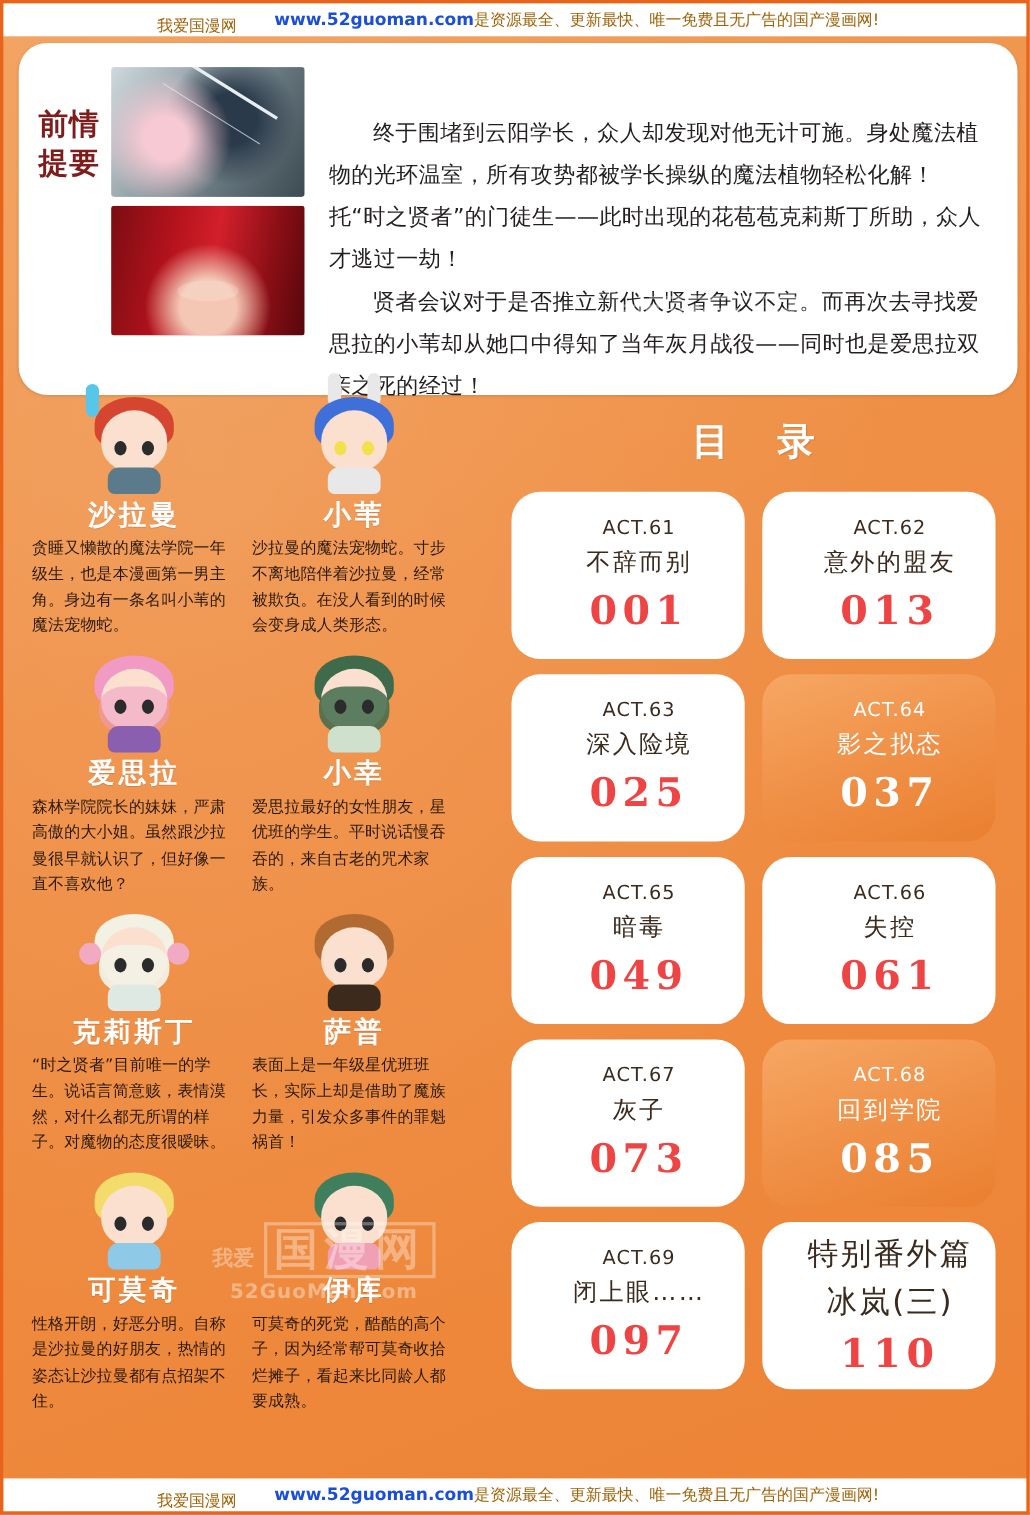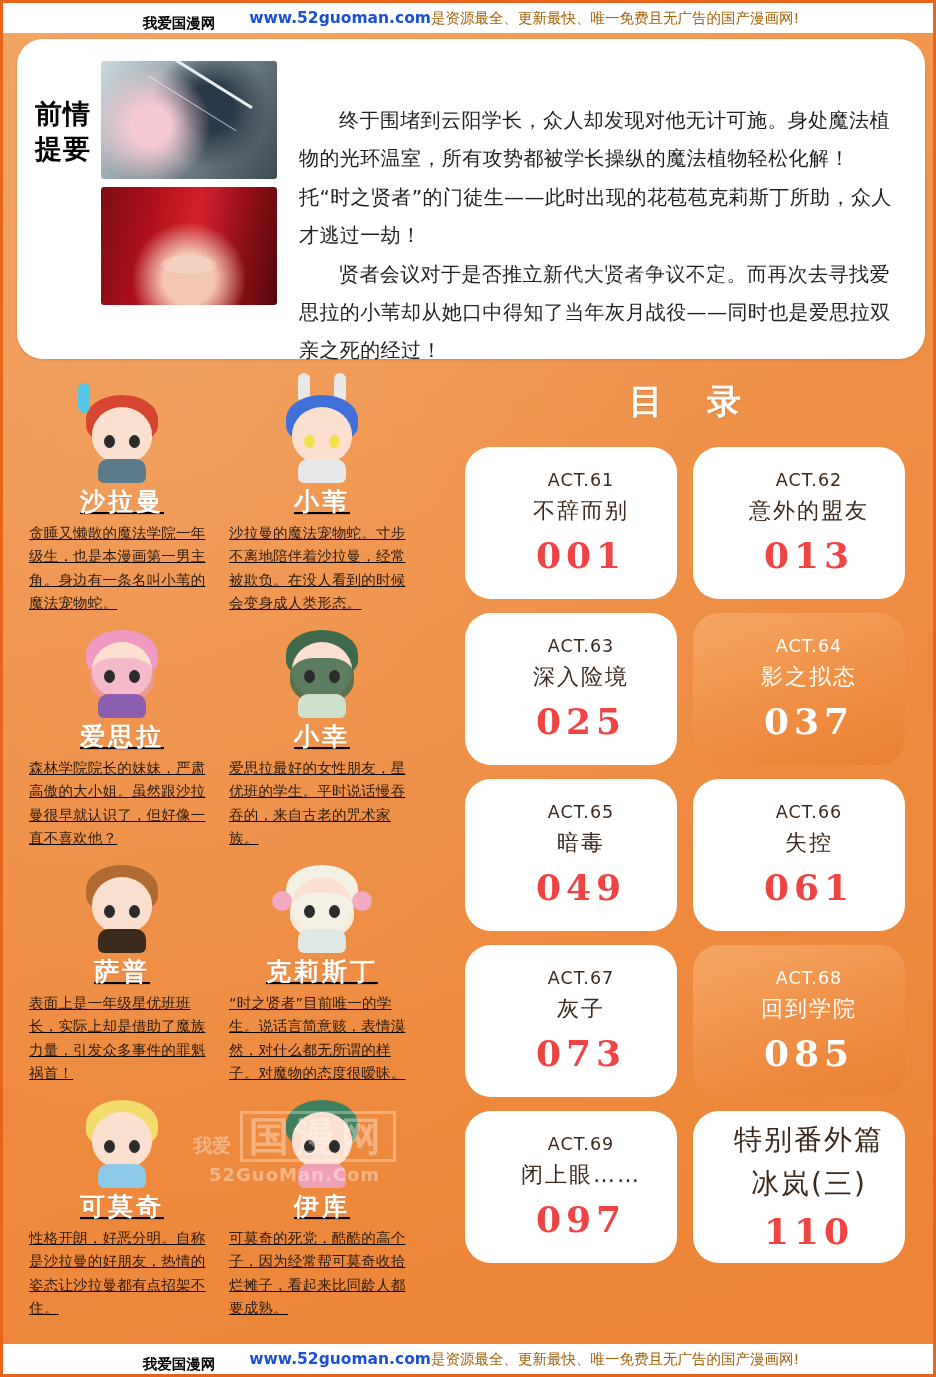--- a/index.html
+++ b/index.html
@@ -35,42 +35,42 @@
     display: flex;
     align-items: center;
     justify-content: center;
     font-size: 14.5px;
     font-family: "DejaVu Sans", sans-serif;
     white-space: nowrap;
     letter-spacing: 0px;
   }
   .banner-top { top: 0; }
   .banner-bottom { bottom: 0; }
-  .banner .b-red { color: #000000; font-weight: bold; margin-top: 11px; }
+  .banner .b-red { color: #a16207; font-weight: normal; margin-top: 11px; }
   .banner .b-blue { color: #1b4fd8; font-weight: bold; font-size: 15.5px; padding-left: 34px; }
   .banner .b-dark { color: #a16207; }
 
   
   .recap {
     position: absolute;
     top: 36px;
     left: 14px;
     width: 908px;
     height: 320px;
     background: #ffffff;
     border-radius: 26px;
     box-sizing: border-box;
     box-shadow: 0 1px 3px rgba(0,0,0,0.12);
   }
   .recap-label {
     position: absolute;
     left: 18px;
     top: 58px;
     width: 56px;
-    color: #000000;
+    color: #7f1d1d;
     font-size: 27px;
     font-weight: bold;
     line-height: 1.28;
     text-align: right;
     letter-spacing: 1px;
   }
   .recap-imgs {
     position: absolute;
     left: 84px;
     top: 22px;
@@ -163,23 +163,22 @@
     margin-top: 2px;
     text-align: center;
   }
   .wm-a { top: 218px; left: 540px; }
   .wm-b { top: 1108px; left: 190px; }
 
   
   .chars {
     position: absolute;
     left: 26px;
-    top: 384px;
+    top: 350px;
     width: 400px;
-    text-decoration: underline;
   }
   .char-row { display: flex; margin-bottom: 6px; }
   .char {
     width: 186px;
     margin-right: 14px;
     text-align: center;
   }
   .char-portrait {
     width: 96px;
     height: 96px;
@@ -398,42 +397,42 @@
           <div class="p-body" style="background:#cfe0cd"></div>
         </div>
         <div class="char-name">小幸</div>
         <div class="char-desc">爱思拉最好的女性朋友，星优班的学生。平时说话慢吞吞的，来自古老的咒术家族。</div>
       </div>
     </div>
 
     <div class="char-row">
       <div class="char">
         <div class="char-portrait">
-          <div class="p-hair" style="background:#b06a32"></div>
-          <div class="p-head"></div>
-          <div class="p-eye l"></div>
-            <div class="p-eye r"></div>
-          <div class="p-body" style="background:#3c2a1c"></div>
-        </div>
-        <div class="char-name">萨普</div>
-        <div class="char-desc">表面上是一年级星优班班长，实际上却是借助了魔族力量，引发众多事件的罪魁祸首！</div>
-      </div>
-      <div class="char">
-        <div class="char-portrait">
           <div class="p-hair" style="background:#f3f0e4"></div>
           <div class="p-head"></div>
           <div class="p-hair2" style="background:#f3f0e4"></div>
           <div class="p-eye l"></div>
             <div class="p-eye r"></div>
           <div class="p-body" style="background:#dfe9e3"></div>
           <div class="p-ear" style="left:-2px; top:34px; width:20px; height:20px; border-radius:50%; background:#f2a9c2"></div>
           <div class="p-ear" style="left:78px; top:34px; width:20px; height:20px; border-radius:50%; background:#f2a9c2"></div>
         </div>
         <div class="char-name">克莉斯丁</div>
         <div class="char-desc">“时之贤者”目前唯一的学生。说话言简意赅，表情漠然，对什么都无所谓的样子。对魔物的态度很暧昧。</div>
+      </div>
+      <div class="char">
+        <div class="char-portrait">
+          <div class="p-hair" style="background:#b06a32"></div>
+          <div class="p-head"></div>
+          <div class="p-eye l"></div>
+            <div class="p-eye r"></div>
+          <div class="p-body" style="background:#3c2a1c"></div>
+        </div>
+        <div class="char-name">萨普</div>
+        <div class="char-desc">表面上是一年级星优班班长，实际上却是借助了魔族力量，引发众多事件的罪魁祸首！</div>
       </div>
     </div>
 
     <div class="char-row">
       <div class="char">
         <div class="char-portrait">
           <div class="p-hair" style="background:#f3dc6b"></div>
           <div class="p-head"></div>
           <div class="p-eye l"></div>
             <div class="p-eye r"></div>

